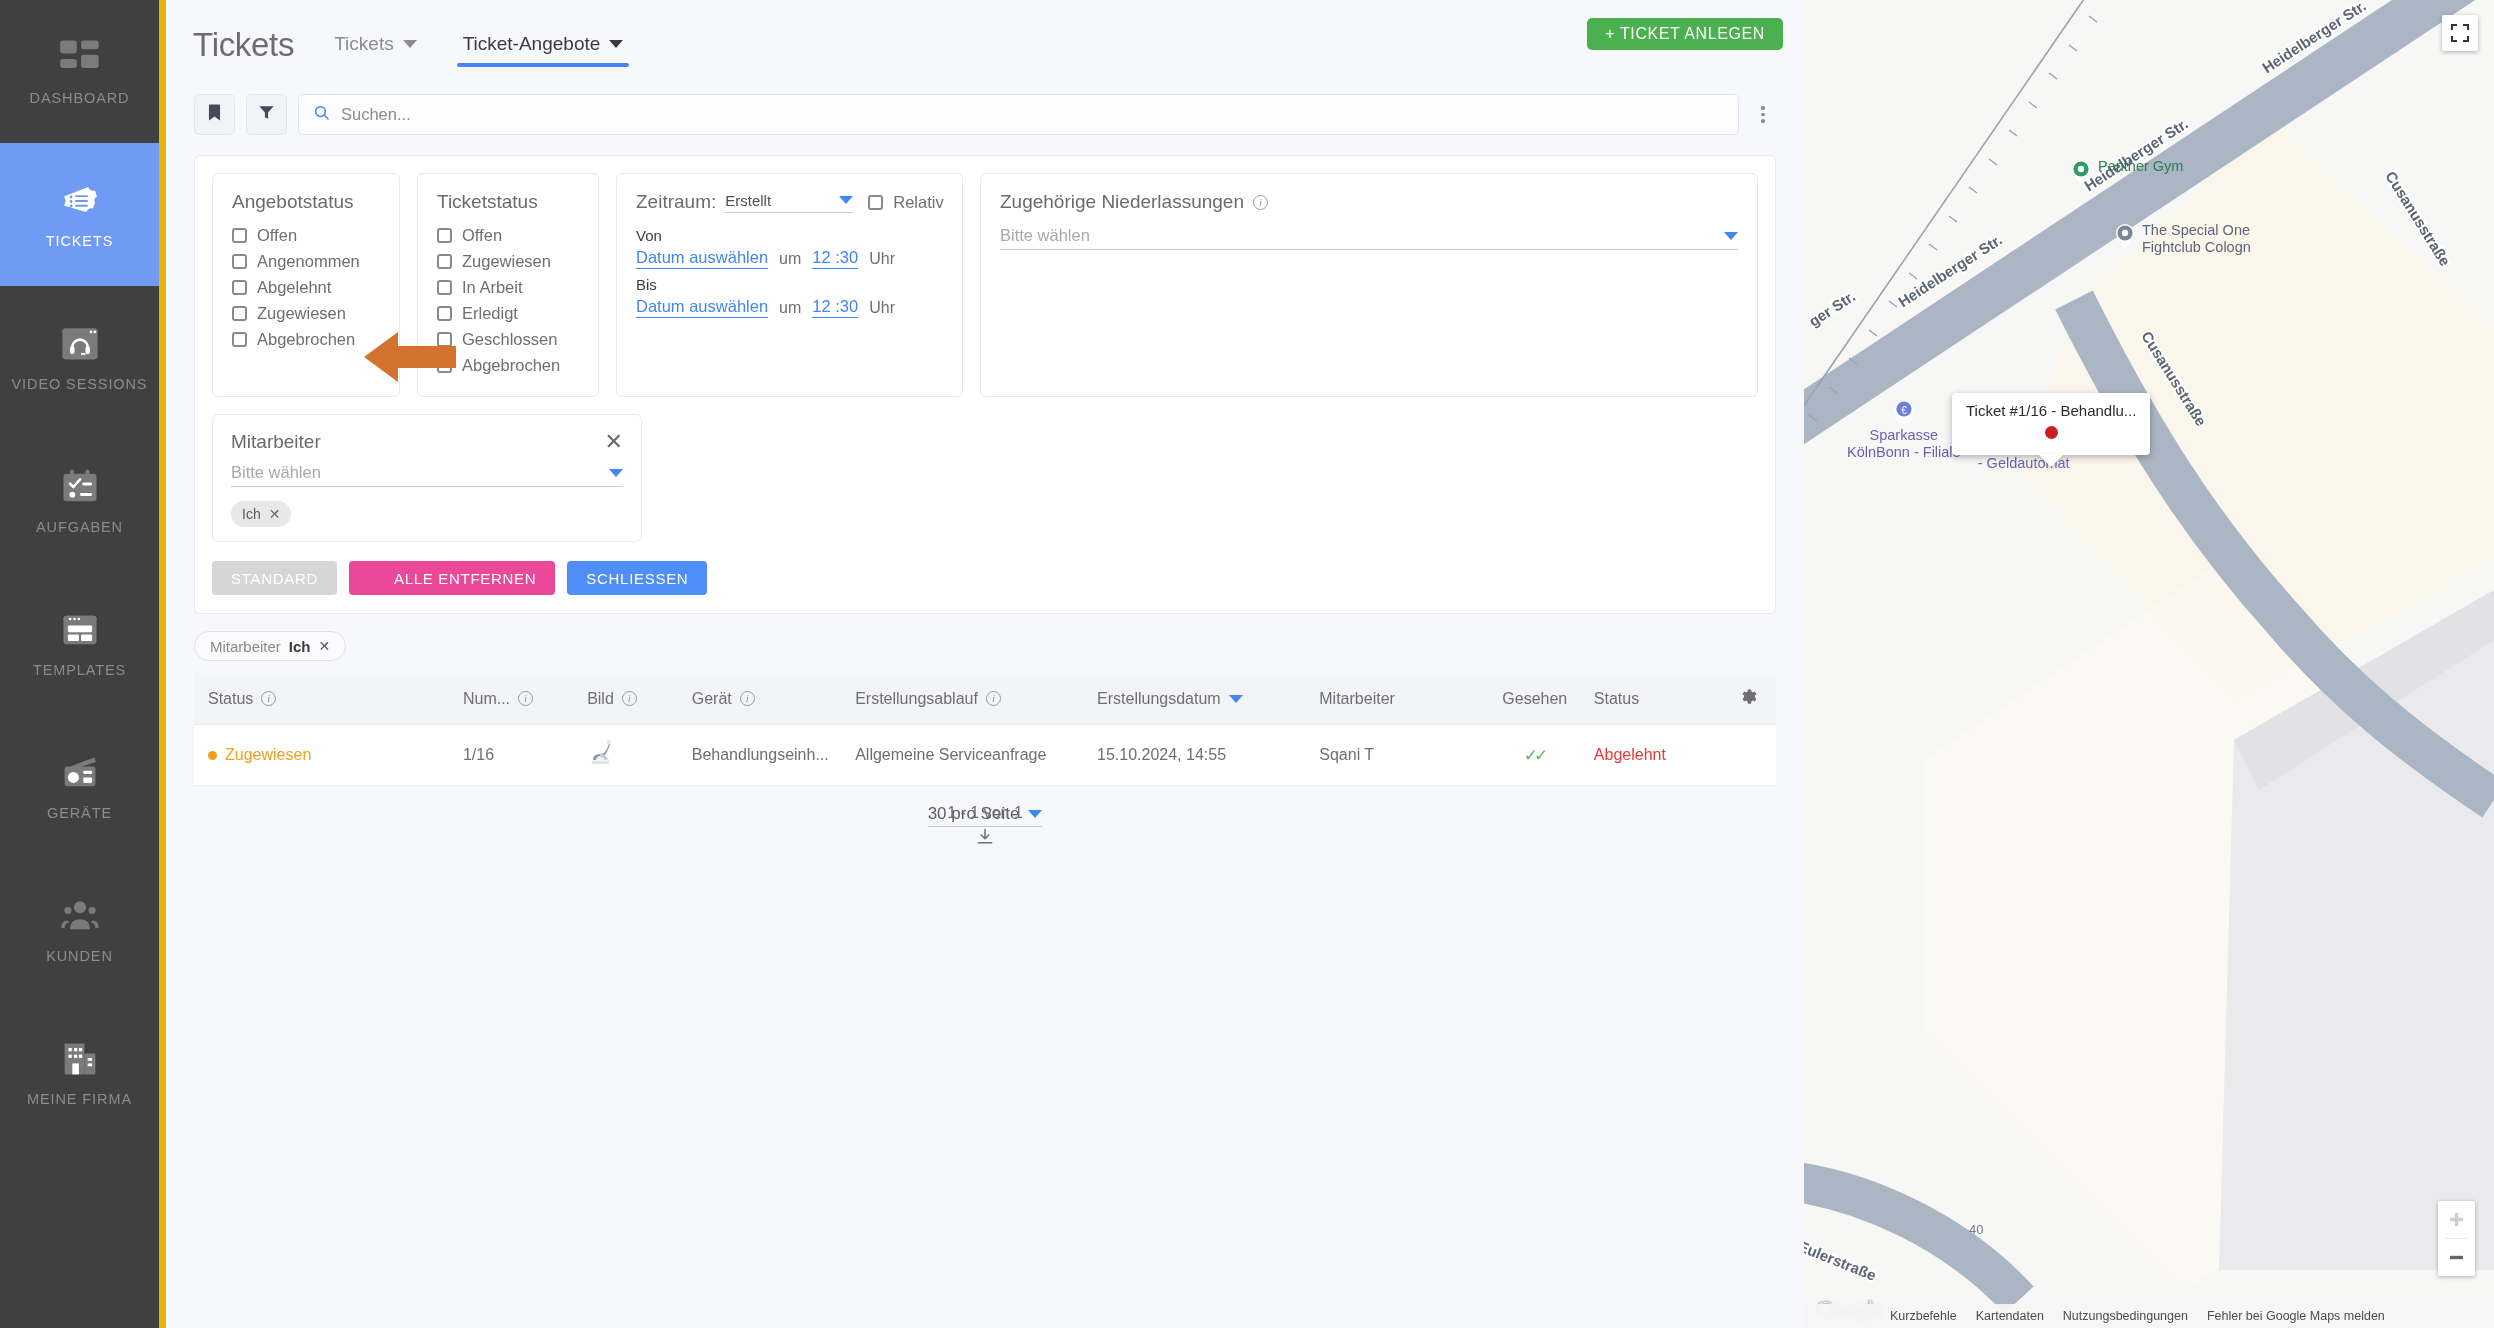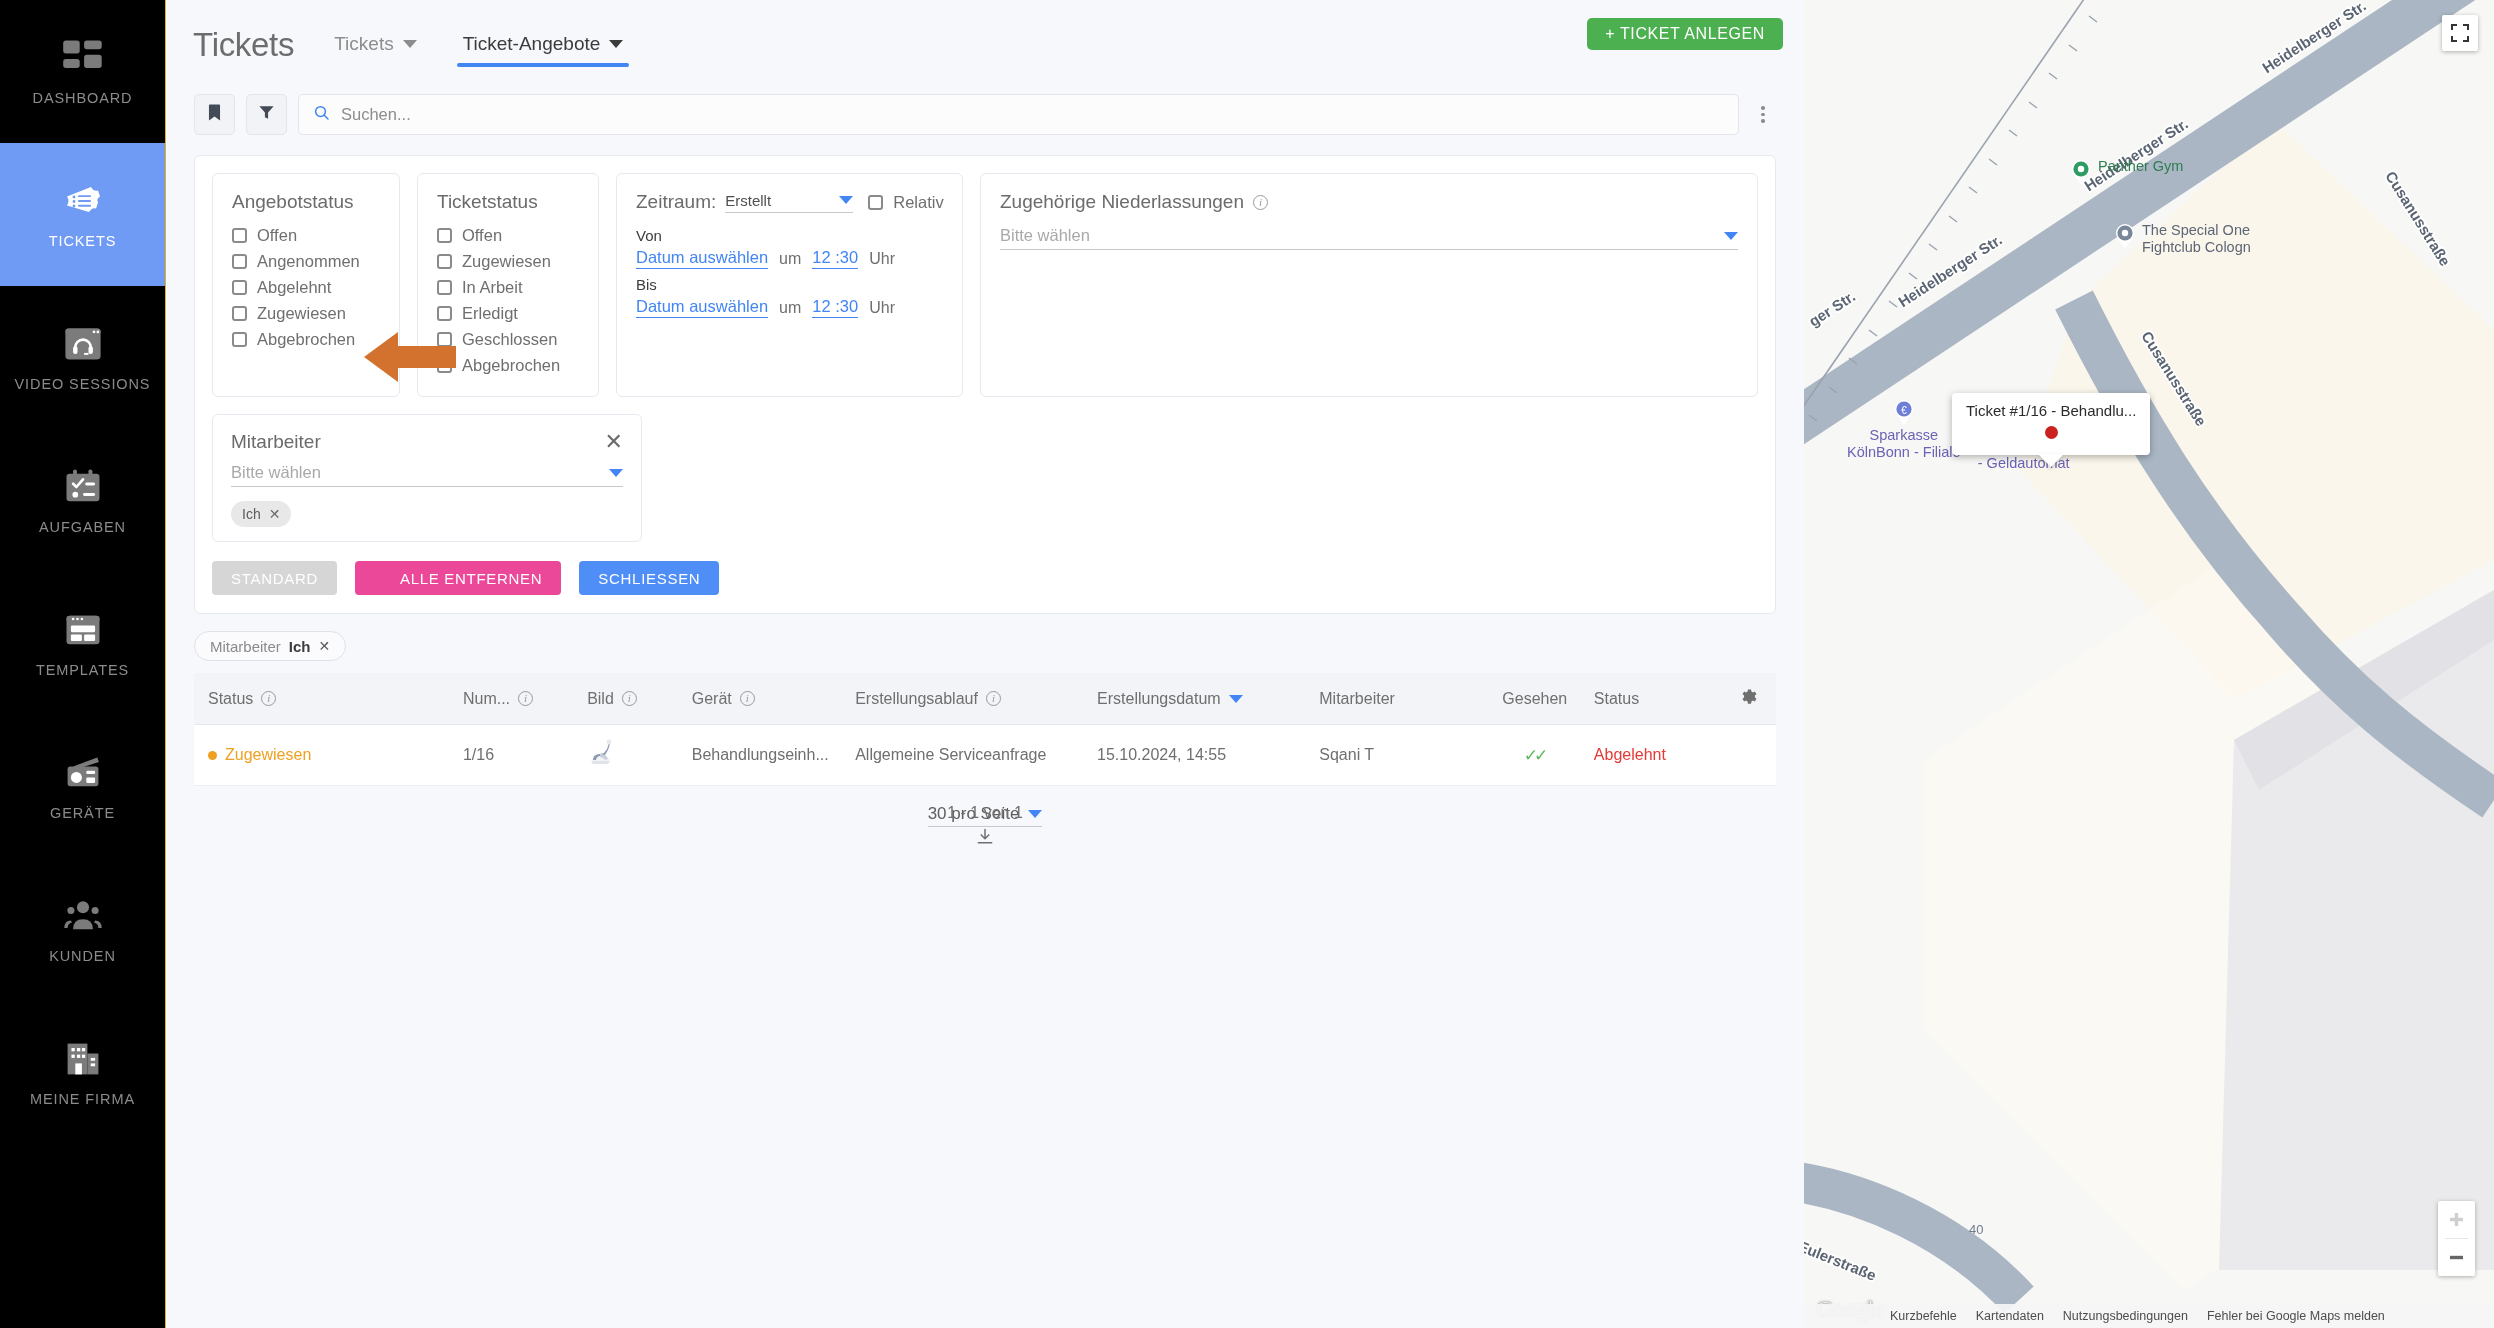--- a/index.html
+++ b/index.html
@@ -7,22 +7,22 @@
     width: 2494px; height: 1328px;
     font-family: "Liberation Sans", sans-serif;
     background: #f7f8fc;
     overflow: hidden;
   }
   .app { position: relative; width: 2494px; height: 1328px; display: flex; }
 
   
   .sidebar {
     width: 166px; height: 1328px;
-    background: #000000;
-    border-right: 1px solid #eab308;
+    background: #404040;
+    border-right: 7px solid #eab308;
     display: flex; flex-direction: column;
     flex: 0 0 166px;
   }
   .nav-item {
     height: 143px;
     display: flex; flex-direction: column;
     align-items: center; justify-content: center;
     gap: 12px;
     cursor: pointer;
     color: #7b7b7b;
@@ -163,21 +163,21 @@
   .chip {
     background: #e8e8e8; border-radius: 14px; height: 26px;
     display: flex; align-items: center; gap: 8px; padding: 0 11px;
     font-size: 14px; color: #5b5b5b;
   }
   .chip .x { font-size: 14px; color: #6b6b6b; cursor: pointer; }
 
   .arrow-annot { position: absolute; left: 196px; top: 330px; z-index: 30; pointer-events: none; }
 
   
-  .actions { display: flex; gap: 18px; padding: 19px 0 18px; }
+  .actions { display: flex; gap: 12px; padding: 19px 0 18px; }
   .btn {
     height: 34px; border-radius: 4px; border: none; cursor: pointer;
     font-size: 15px; letter-spacing: 0.7px; padding: 0 19px; color: #fff;
     font-family: "Liberation Sans", sans-serif;
   }
   .btn.standard { background: #d6d6d6; color: #ffffff; }
   .btn.danger { background: #ec4899; padding-left: 45px; }
   .btn.primary { background: #4f8df7; }
 
   

